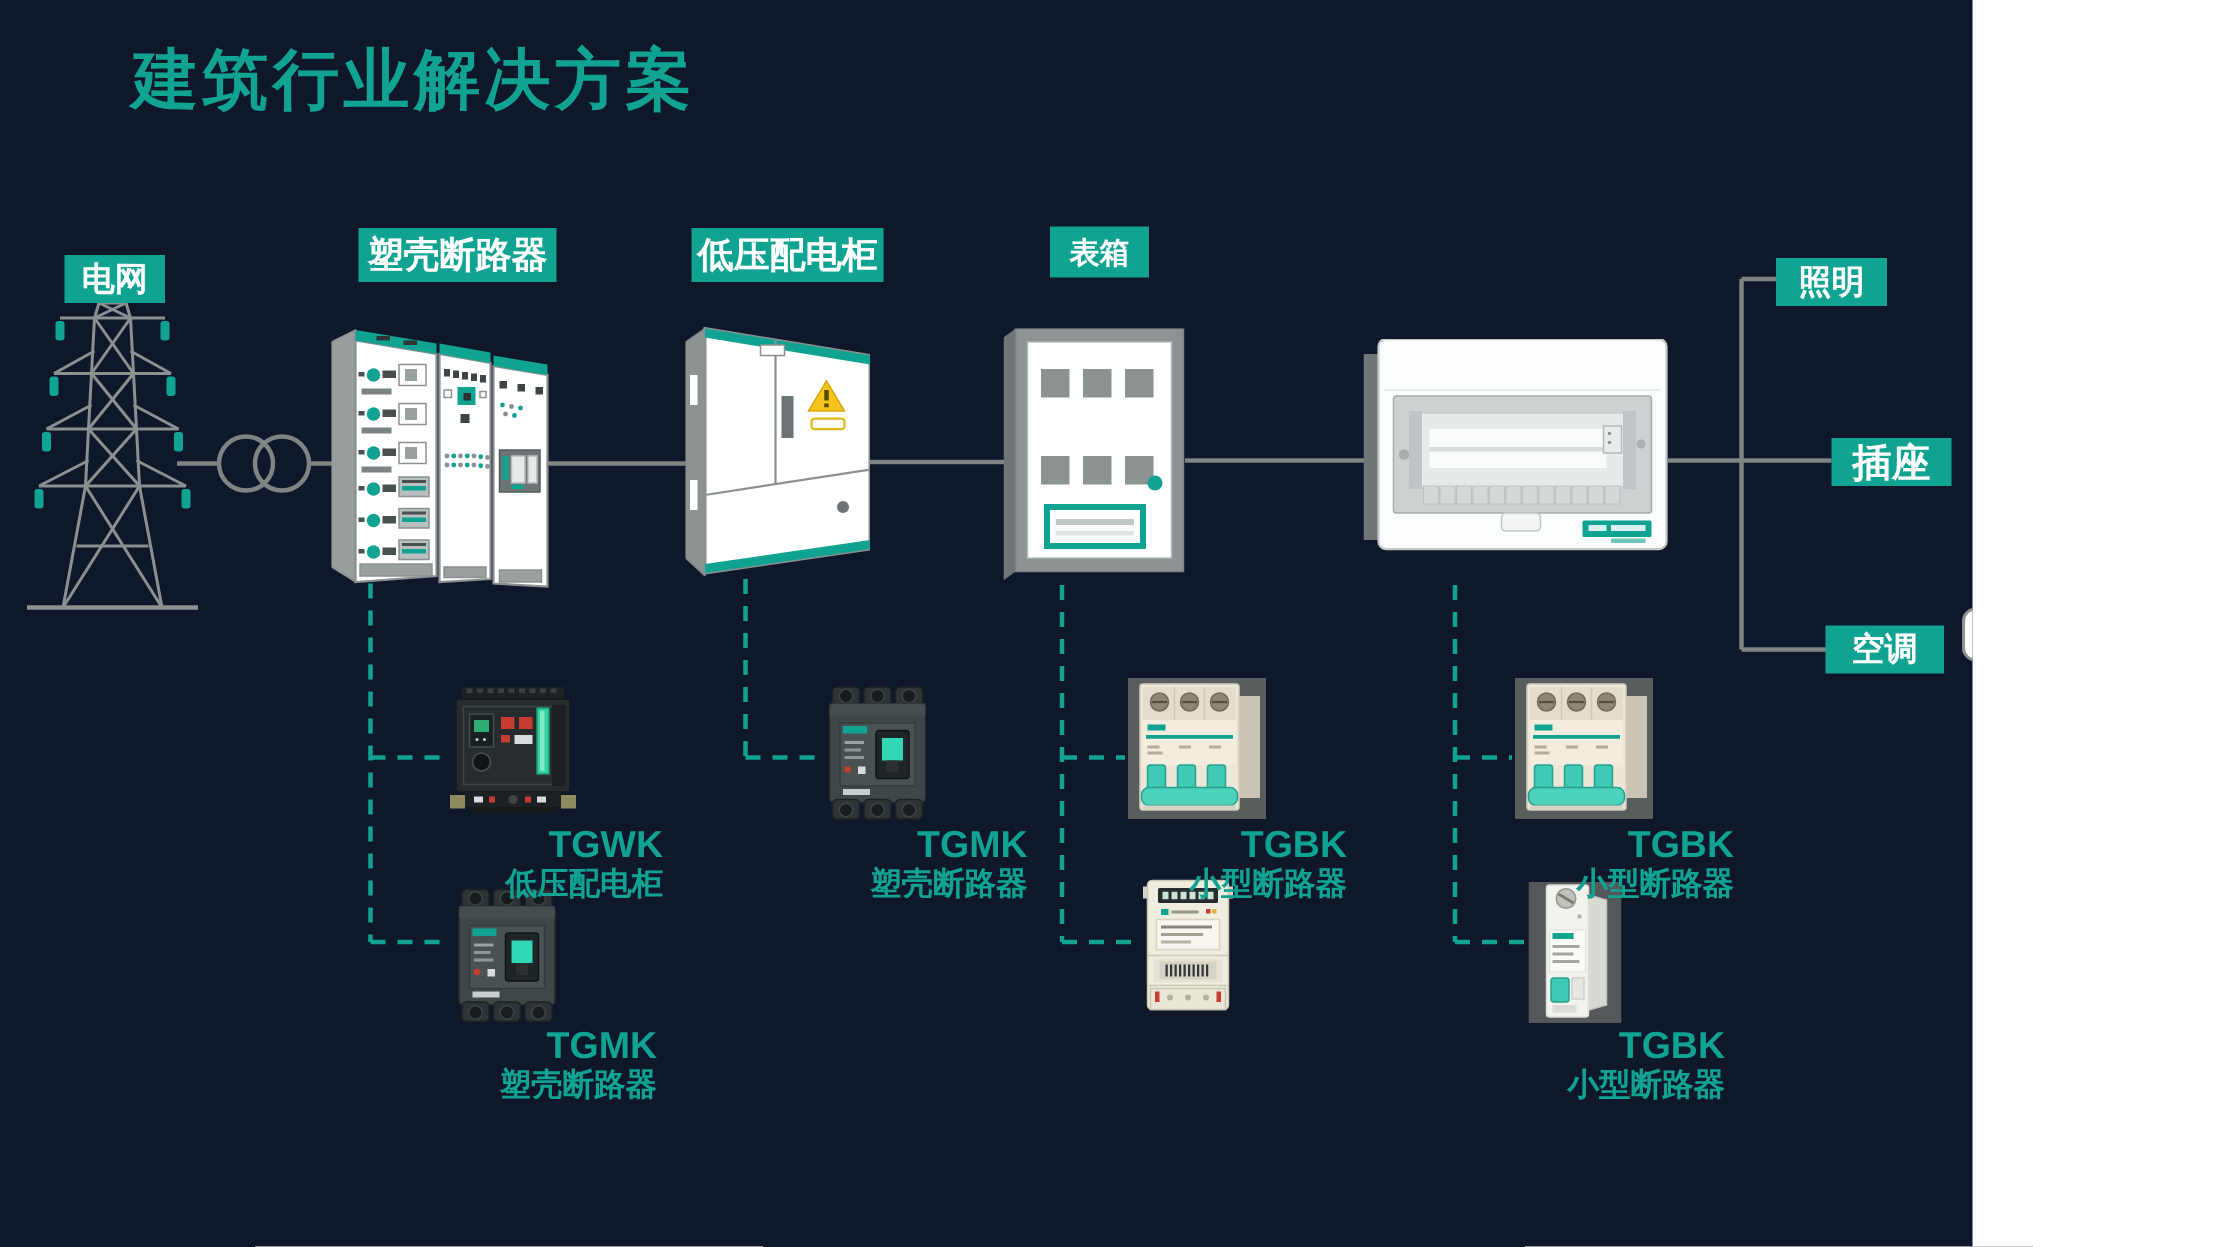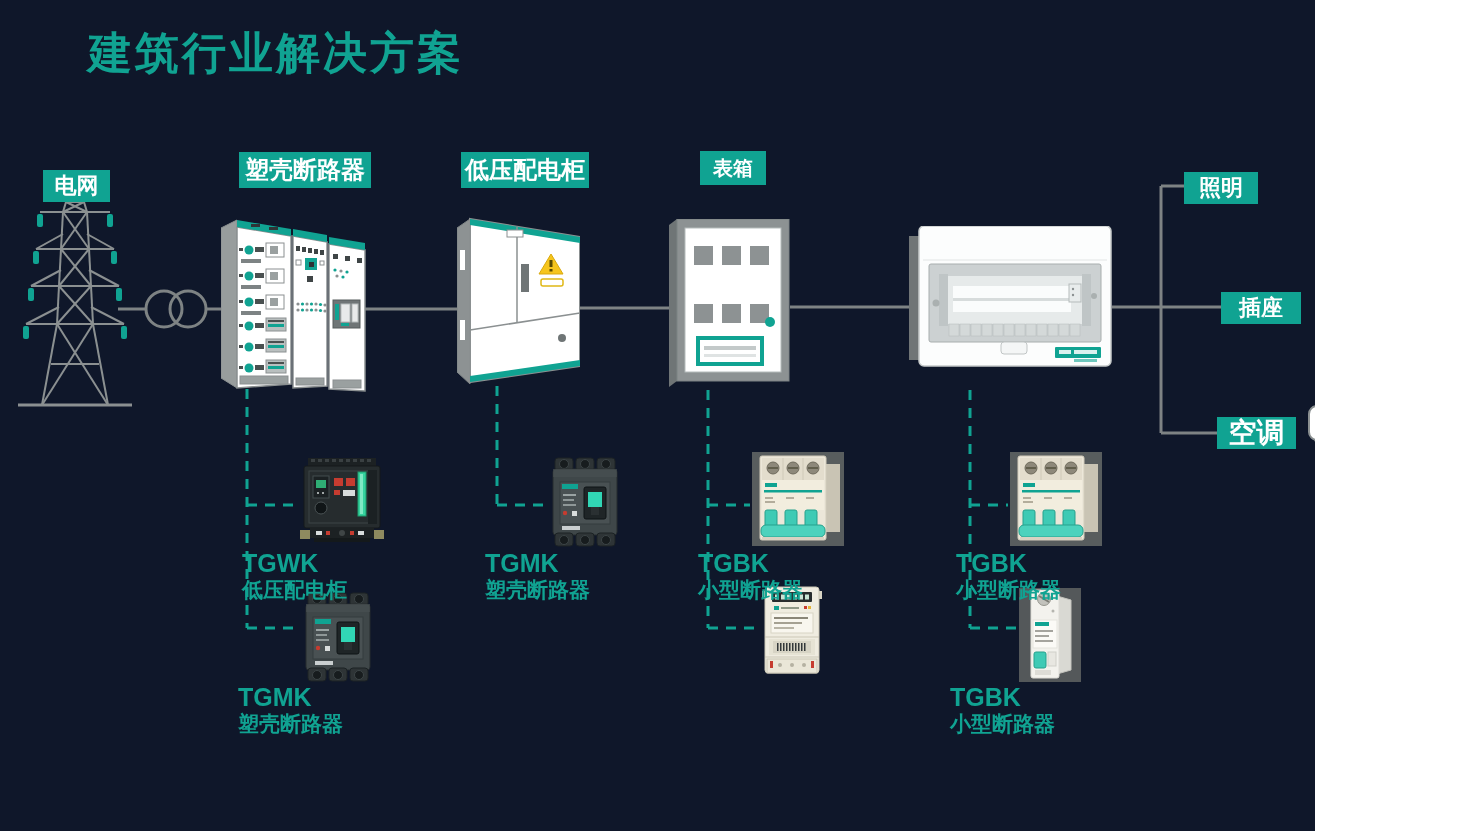--- a/index.html
+++ b/index.html
@@ -3,21 +3,21 @@
 <meta charset="utf-8">
 <style>
   html,body{margin:0;padding:0;background:#fff;}
   #page{position:relative;width:1315px;height:831px;background:#0f172a;overflow:hidden;
         font-family:"Liberation Sans","DejaVu Sans",sans-serif;}
   :root{--teal:#10a392;--gray:#7e8384;}
   #title{position:absolute;left:88px;top:24px;font-size:44px;font-weight:bold;
          color:var(--teal);letter-spacing:3px;white-space:nowrap;}
   .nlabel{position:absolute;background:var(--teal);color:#fff;font-weight:bold;
           display:flex;align-items:center;justify-content:center;white-space:nowrap;}
-  .caption{position:absolute;color:var(--teal);font-weight:bold;text-align:left;line-height:1.15;}
+  .caption{position:absolute;color:var(--teal);font-weight:bold;text-align:right;line-height:1.15;}
   .caption .model{font-size:25px;}
   .caption .cname{font-size:21px;}
   svg{position:absolute;display:block;}
 </style>
 </head>
 <body>
 
 <div id="page">
 
   <div id="title">建筑行业解决方案</div>
@@ -521,22 +521,22 @@
     <polygon points="10,36 122,36 118,46 14,46" fill="#ffffff" stroke="#8b9091" stroke-width="1.5"></polygon>
     <rect x="18" y="39" width="96" height="4" rx="2" fill="#9aa0a0"></rect>
   </svg>
 
   <div class="nlabel" style="left:43px;top:170px;width:67px;height:32px;font-size:22px">电网</div>
   <div class="nlabel" style="left:239px;top:152px;width:132px;height:36px;font-size:24px">塑壳断路器</div>
   <div class="nlabel" style="left:461px;top:152px;width:128px;height:36px;font-size:24px">低压配电柜</div>
   <div class="nlabel" style="left:700px;top:151px;width:66px;height:34px;font-size:20px">表箱</div>
 
   <div class="nlabel" style="left:1184px;top:172px;width:74px;height:32px;font-size:22px">照明</div>
-  <div class="nlabel" style="left:1221px;top:292px;width:80px;height:32px;font-size:22px">插座</div>
-  <div class="nlabel" style="left:1217px;top:417px;width:79px;height:32px;font-size:28px">空调</div>
+  <div class="nlabel" style="left:1221px;top:292px;width:80px;height:32px;font-size:26px">插座</div>
+  <div class="nlabel" style="left:1217px;top:417px;width:79px;height:32px;font-size:22px">空调</div>
 
   <div class="caption" style="left:242px;top:549px;width:200px">
     <div class="model">TGWK</div>
     <div class="cname">低压配电柜</div>
   </div>
   <div class="caption" style="left:238px;top:683px;width:200px">
     <div class="model">TGMK</div>
     <div class="cname">塑壳断路器</div>
   </div>
   <div class="caption" style="left:485px;top:549px;width:200px">

